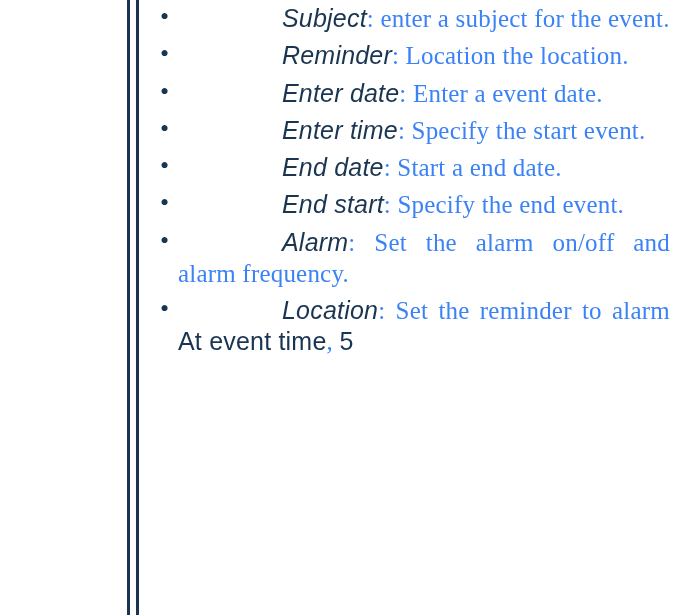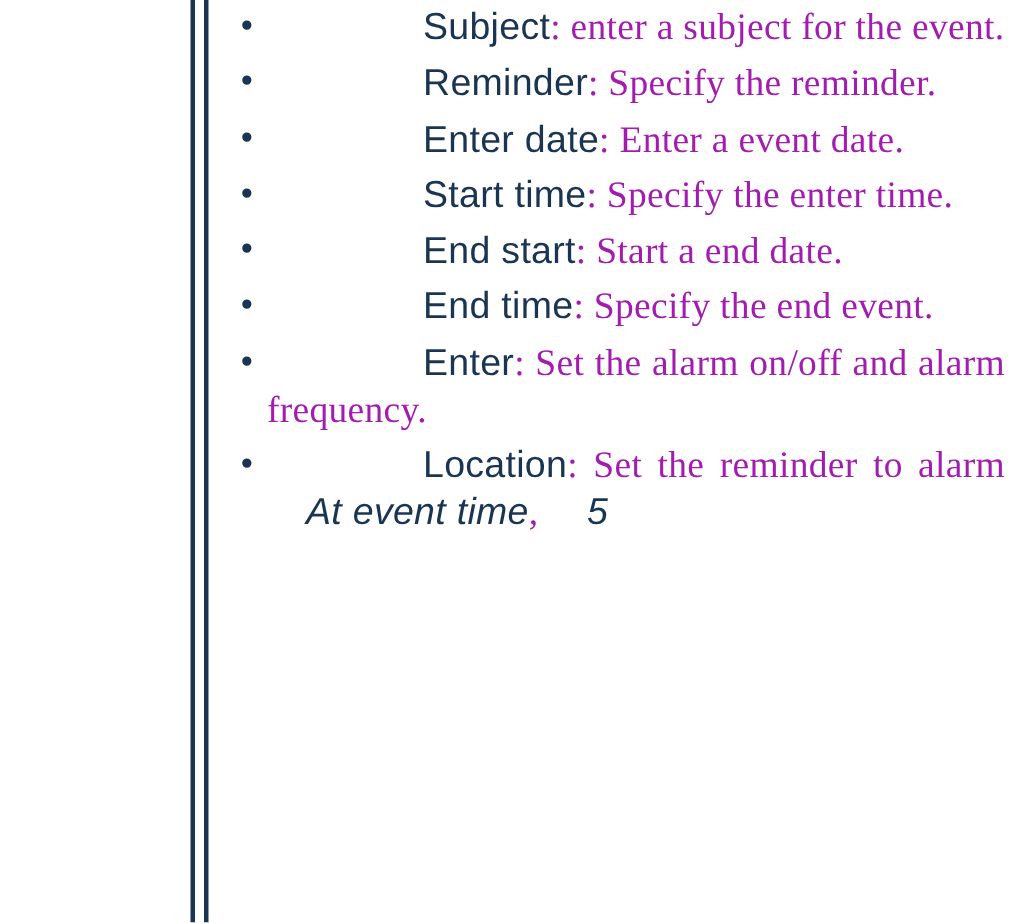--- a/index.html
+++ b/index.html
@@ -61,51 +61,50 @@
       top: 0;
       font-size: 26px;
       line-height: 1.1;
     }
     .term-indent {
       display: inline-block;
       width: 104px;
     }
     .term {
       font-family: Arial, Helvetica, sans-serif;
+      font-style: italic;
       color: #1a3552;
     }
     .inline-term {
       font-family: Arial, Helvetica, sans-serif;
-      font-style: italic;
       color: #1a3552;
-      margin-left: 26px;
     }
     .desc {
-      color: #a21caf;
+      color: #3b82f6;
     }
   </style>
 </head>
 <body>
 
 <div class="page">
   <div class="left-margin"></div>
   <div class="double-rule">
     <div class="rule"></div>
     <div class="rule-gap"></div>
     <div class="rule"></div>
     <div class="rule-gap-wide"></div>
   </div>
   <div class="content">
     <div id="items">
         <div class="bullet-item"><span class="bullet-dot">•</span><span class="term-indent"></span><span class="term">Subject</span><span class="desc">: enter a subject for the event.</span></div>
-        <div class="bullet-item"><span class="bullet-dot">•</span><span class="term-indent"></span><span class="term">Reminder</span><span class="desc">: Specify the reminder.</span></div>
+        <div class="bullet-item"><span class="bullet-dot">•</span><span class="term-indent"></span><span class="term">Reminder</span><span class="desc">: Location the location.</span></div>
         <div class="bullet-item"><span class="bullet-dot">•</span><span class="term-indent"></span><span class="term">Enter date</span><span class="desc">: Enter a event date.</span></div>
-        <div class="bullet-item"><span class="bullet-dot">•</span><span class="term-indent"></span><span class="term">Start time</span><span class="desc">: Specify the enter time.</span></div>
-        <div class="bullet-item"><span class="bullet-dot">•</span><span class="term-indent"></span><span class="term">End start</span><span class="desc">: Start a end date.</span></div>
-        <div class="bullet-item"><span class="bullet-dot">•</span><span class="term-indent"></span><span class="term">End time</span><span class="desc">: Specify the end event.</span></div>
-        <div class="bullet-item"><span class="bullet-dot">•</span><span class="term-indent"></span><span class="term">Enter</span><span class="desc">: Set the alarm on/off and alarm frequency.</span></div>
+        <div class="bullet-item"><span class="bullet-dot">•</span><span class="term-indent"></span><span class="term">Enter time</span><span class="desc">: Specify the start event.</span></div>
+        <div class="bullet-item"><span class="bullet-dot">•</span><span class="term-indent"></span><span class="term">End date</span><span class="desc">: Start a end date.</span></div>
+        <div class="bullet-item"><span class="bullet-dot">•</span><span class="term-indent"></span><span class="term">End start</span><span class="desc">: Specify the end event.</span></div>
+        <div class="bullet-item"><span class="bullet-dot">•</span><span class="term-indent"></span><span class="term">Alarm</span><span class="desc">: Set the alarm on/off and alarm frequency.</span></div>
       </div>
     <div class="bullet-item">
       <span class="bullet-dot">•</span>
       <span class="term-indent"></span><span class="term">Location</span><span class="desc">: Set the reminder to alarm </span><span class="inline-term">At event time</span><span class="desc">, </span><span class="inline-term">5</span>
     </div>
   </div>
 </div>
 
 </body></html>

